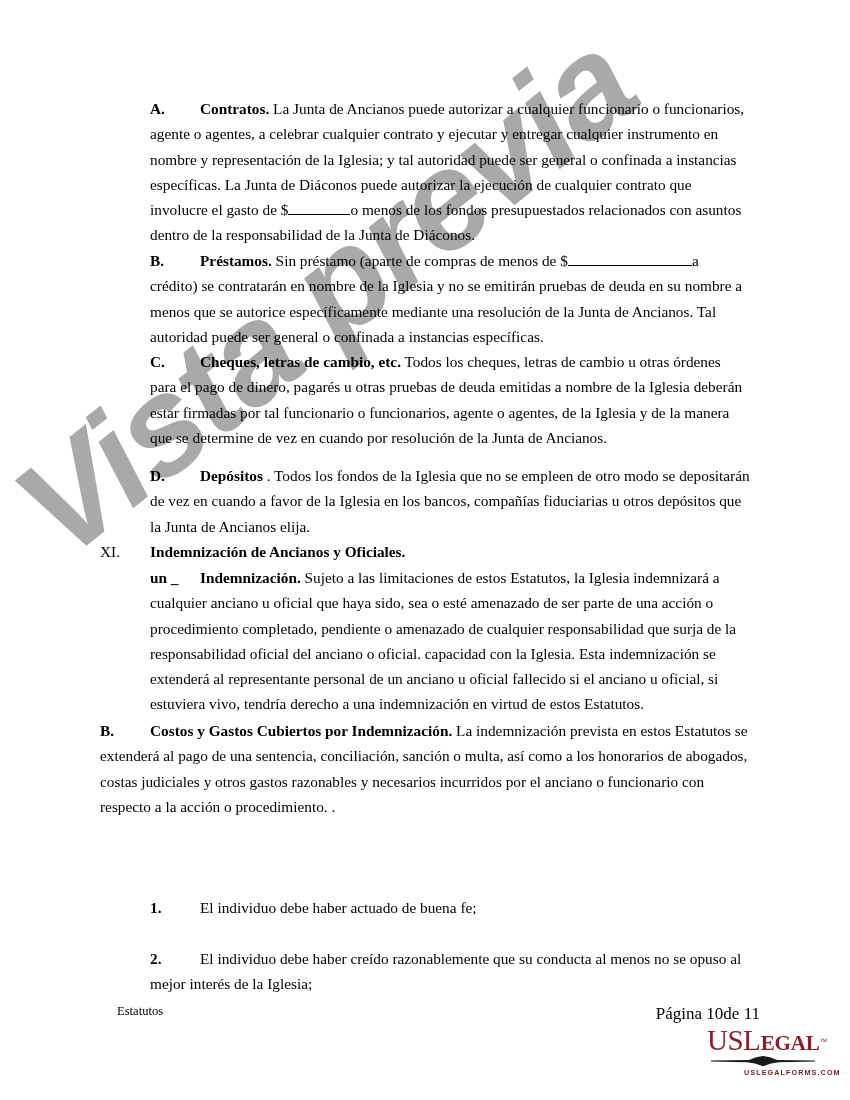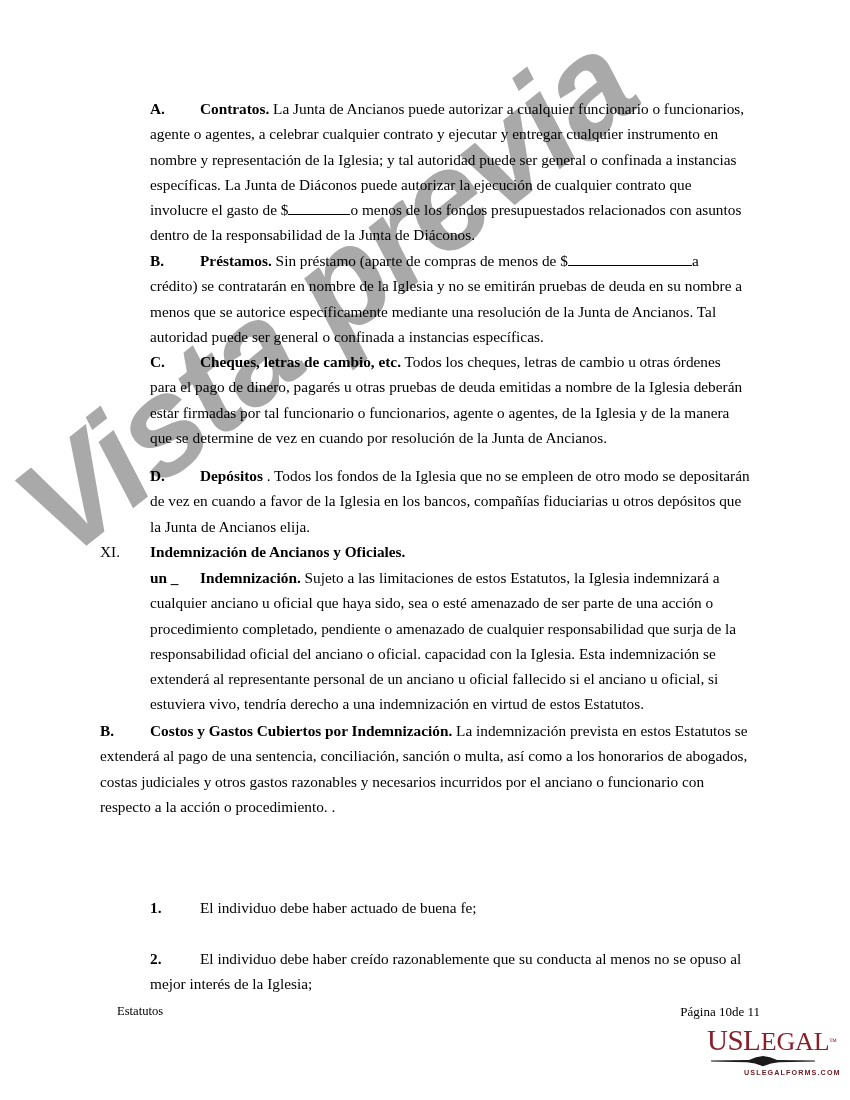--- a/index.html
+++ b/index.html
@@ -103,21 +103,21 @@
     position: absolute;
     left: 117px;
     top: 1004px;
     font-size: 12.6px;
     z-index: 2;
   }
   #footer-right {
     position: absolute;
     right: 90px;
     top: 1004px;
-    font-size: 13px;
+    font-size: 17px;
     z-index: 2;
   }
 
   
   #logo {
     position: absolute;
     left: 707px;
     top: 1026px;
     width: 112px;
     height: 52px;
@@ -133,22 +133,23 @@
     white-space: nowrap;
   }
   #logo .lg-us {
     font-size: 29px;
     letter-spacing: -0.5px;
   }
   #logo .lg-l {
     font-size: 29px;
   }
   #logo .lg-egal {
-    font-size: 26px;
+    font-size: 21px;
     letter-spacing: -0.2px;
+    font-weight: bold;
   }
   #logo .lg-tm {
     font-size: 8px;
     vertical-align: super;
   }
   #logo .wing {
     position: absolute;
     left: 4px;
     top: 30px;
     width: 104px;

